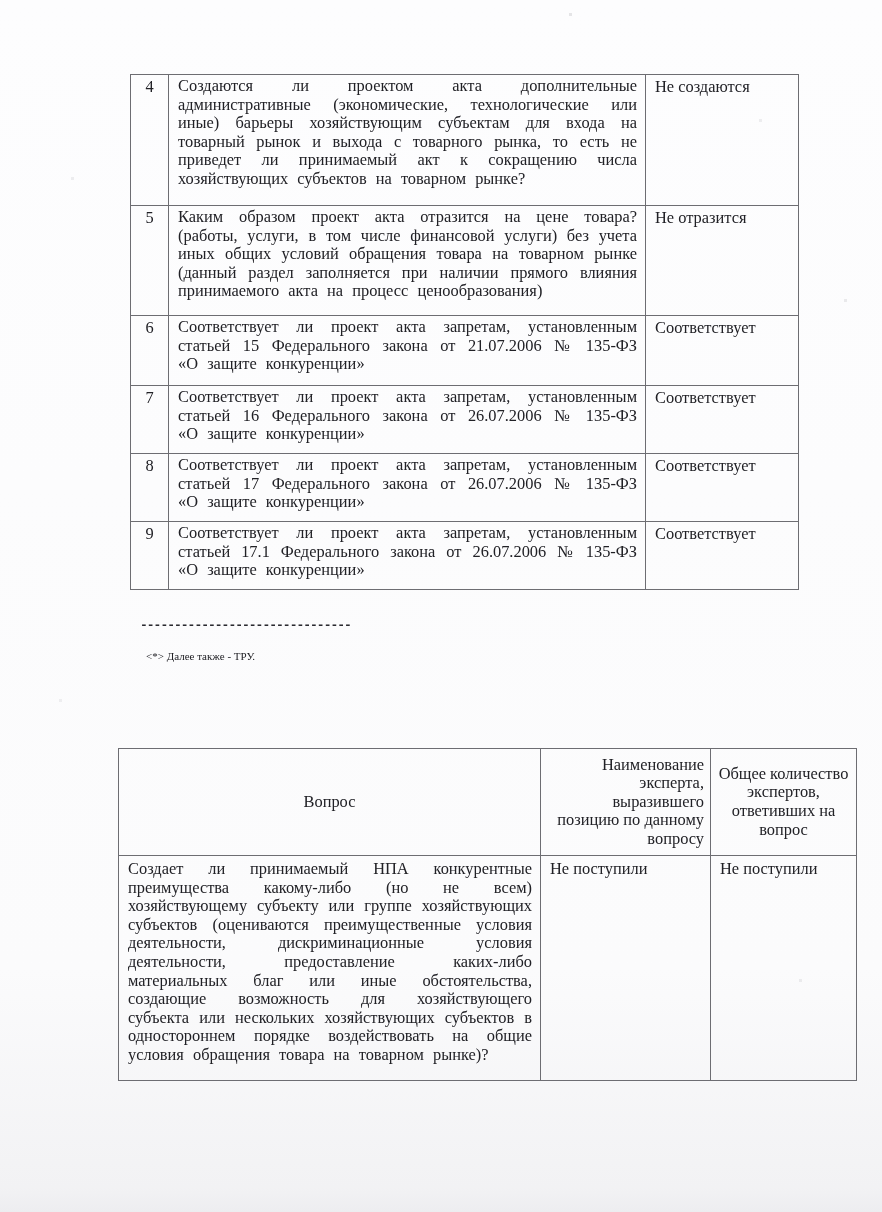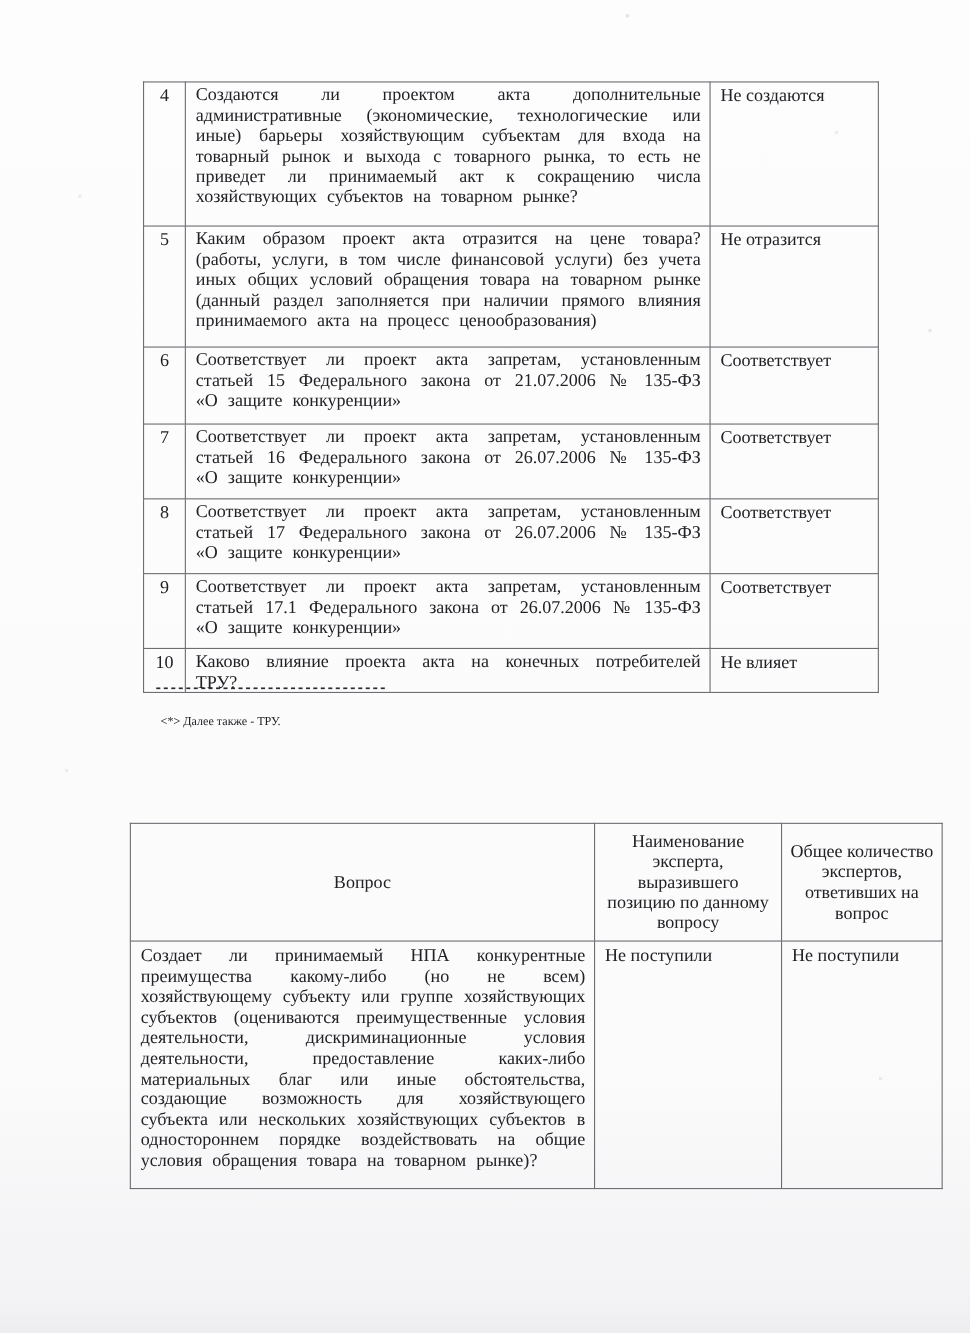--- a/index.html
+++ b/index.html
@@ -64,21 +64,21 @@
   
   .t2 {
     position: absolute; left: 118px; top: 748px; width: 699px;
     font-size: 16.4px; line-height: 18.6px;
   }
   .t2 th {
     font-weight: normal; text-align: center; vertical-align: middle;
     padding: 6px 6px;
   }
   .t2 .c1 { width: 409px; text-align: center; }
-  .t2 .c2 { width: 157px; }
+  .t2 .c2 { width: 157px; text-align: right; }
   .t2 .c3 { width: 133px; }
   .t2 thead tr { height: 107px; }
   .t2 tbody tr { height: 225px; }
   .t2 .q { text-align: justify; word-spacing: 5px; padding: 4px 8px 0 9px; }
   .t2 .ans { padding: 4px 6px 0 9px; }
 </style>
 </head>
 <body>
 
 <div class="page">
@@ -109,25 +109,20 @@
       <tr>
         <td class="num">8</td>
         <td class="q">Соответствует ли проект акта запретам, установленным статьей 17 Федерального закона от 26.07.2006 № 135-ФЗ «О защите конкуренции»</td>
         <td class="a">Соответствует</td>
       </tr>
       <tr>
         <td class="num">9</td>
         <td class="q">Соответствует ли проект акта запретам, установленным статьей 17.1 Федерального закона от 26.07.2006 № 135-ФЗ «О защите конкуренции»</td>
         <td class="a">Соответствует</td>
       </tr>
-      <tr>
-        <td class="num">10</td>
-        <td class="q">Каково влияние проекта акта на конечных потребителей ТРУ?</td>
-        <td class="a">Не влияет</td>
-      </tr>
     </tbody>
   </table>
 
   <div class="dashes">-------------------------------</div>
   <div class="footnote">&lt;*&gt; Далее также - ТРУ.</div>
 
 
   <table class="t2">
     <thead>
       <tr>

